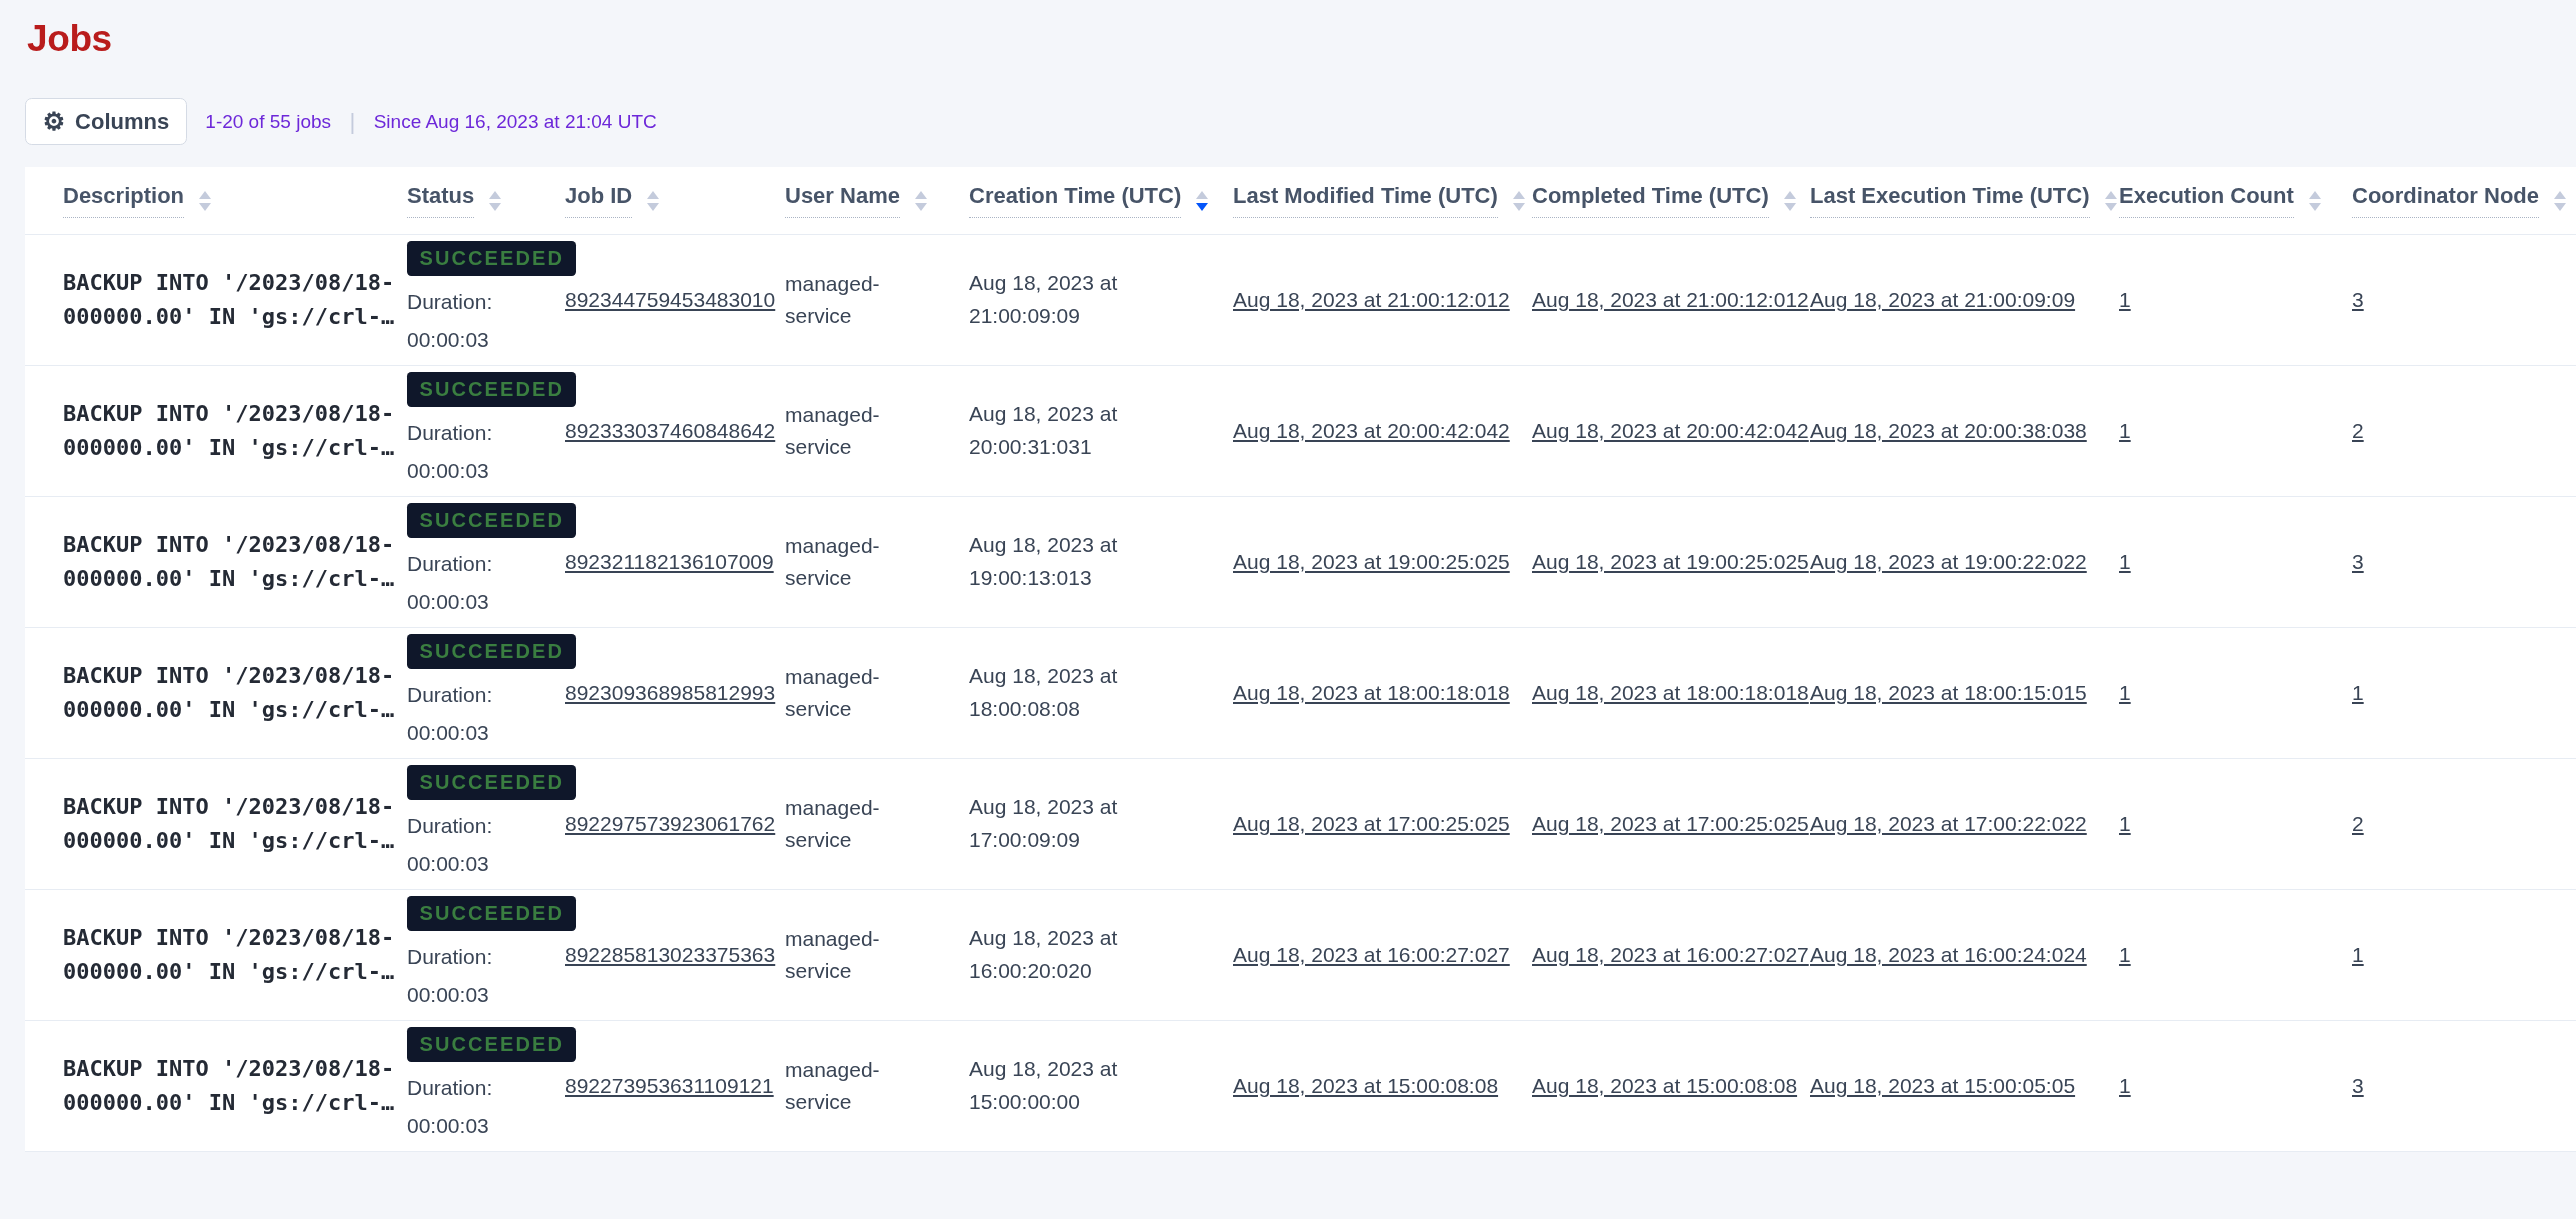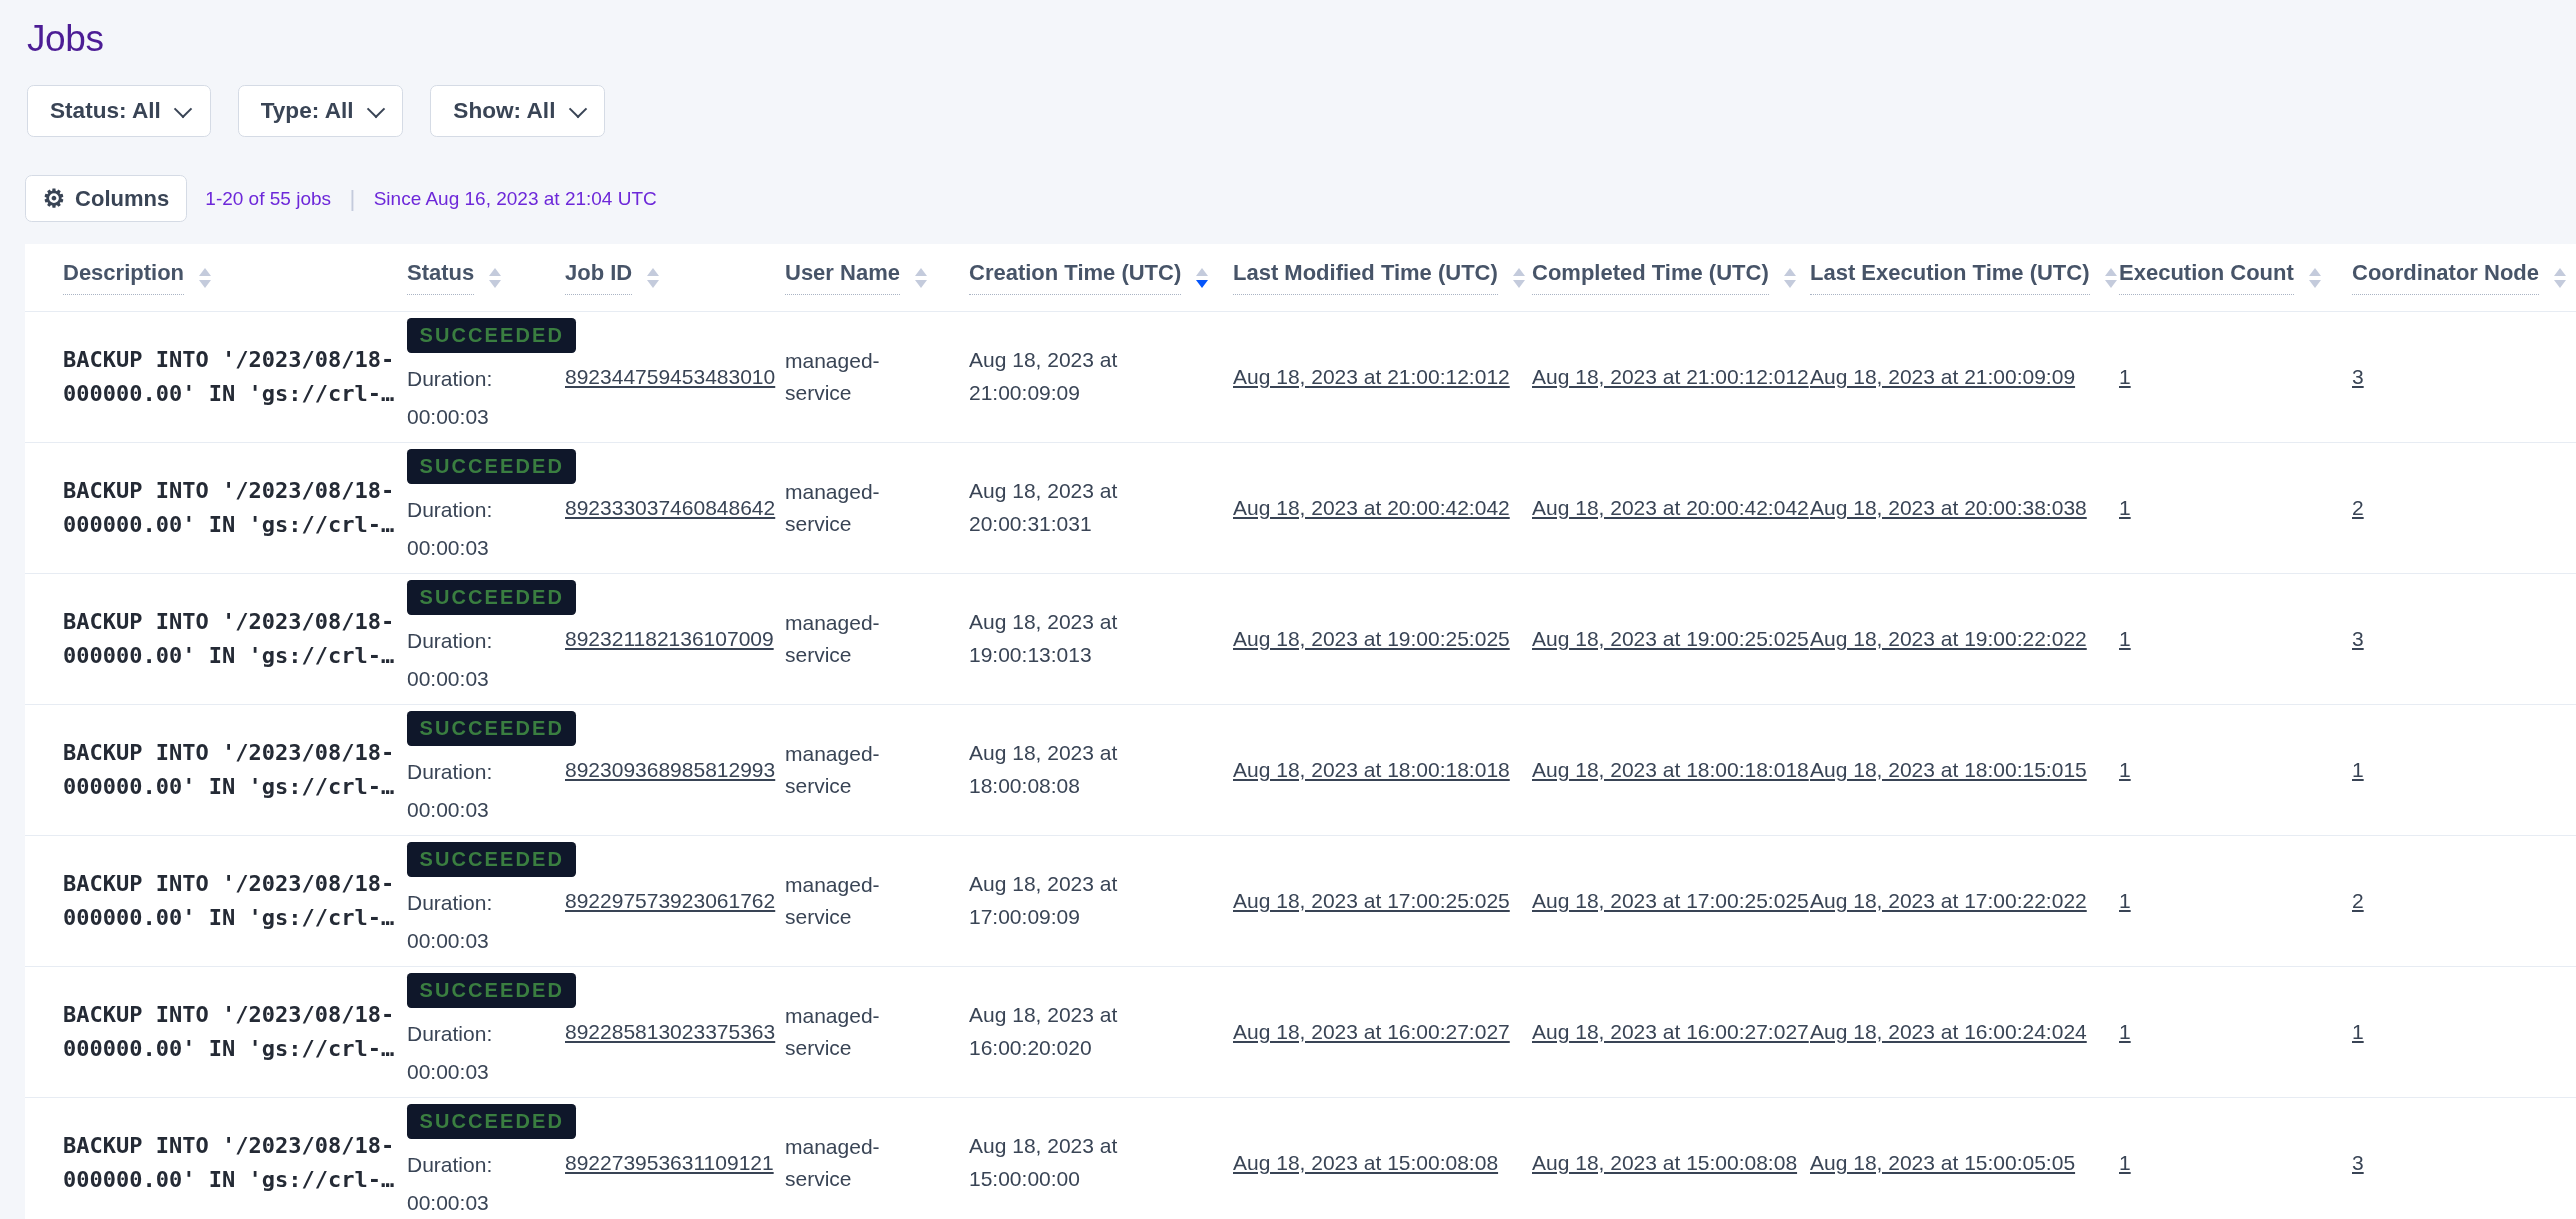--- a/index.html
+++ b/index.html
@@ -2,21 +2,21 @@
 <html style="font-size:13.4px"><head>
 <meta charset="utf-8">
 <style>
   * { margin:0; padding:0; box-sizing:border-box; }
   html,body { width:2576px; height:1219px; overflow:hidden;
     background:#f4f6fa; font-family:"Liberation Sans", sans-serif; color:#394455; }
 
   .page { width:2576px; height:1219px; }
 
   
-  .page-title { font-size:37px; font-weight:400; color:#4c1d95;
+  .page-title { font-size:37px; font-weight:700; color:#b91c1c;
     padding:18.4px 0 0 27px; letter-spacing:-0.4px; }
 
   .filter-bar { display:flex; gap:27px; margin:25px 0 0 27px; }
   .filter-btn { display:flex; align-items:center; gap:13.4px; height:52px;
     background:#ffffff; border:1.7px solid #d5dbe5; border-radius:6.7px;
     padding:0 22px; font-size:22.6px; font-weight:600; color:#394455; cursor:pointer; }
   .chev { width:13.4px; height:13.4px; border-right:2.5px solid #394455;
     border-bottom:2.5px solid #394455; transform:rotate(45deg) translateY(-3.3px); }
 
   
@@ -62,34 +62,20 @@
   .wrap-time { max-width:211px; line-height:1.55; }
   .nowrap { white-space:nowrap;text-decoration:underline; }
 </style>
 </head>
 <body>
 
 <div class="page">
 
   <h1 class="page-title">Jobs</h1>
 
-  <div class="filter-bar">
-    <button class="filter-btn">
-      <span>Status: All</span>
-      <span class="chev"></span>
-    </button>
-    <button class="filter-btn">
-      <span>Type: All</span>
-      <span class="chev"></span>
-    </button>
-    <button class="filter-btn">
-      <span>Show: All</span>
-      <span class="chev"></span>
-    </button>
-  </div>
 
   <div class="toolbar">
     <button class="columns-btn">
       <span class="gear">⚙</span>
       <span>Columns</span>
     </button>
     <span class="count-text">1-20 of 55 jobs</span>
     <span class="pipe">|</span>
     <span class="since-text">Since Aug 16, 2023 at 21:04 UTC</span>
   </div>

